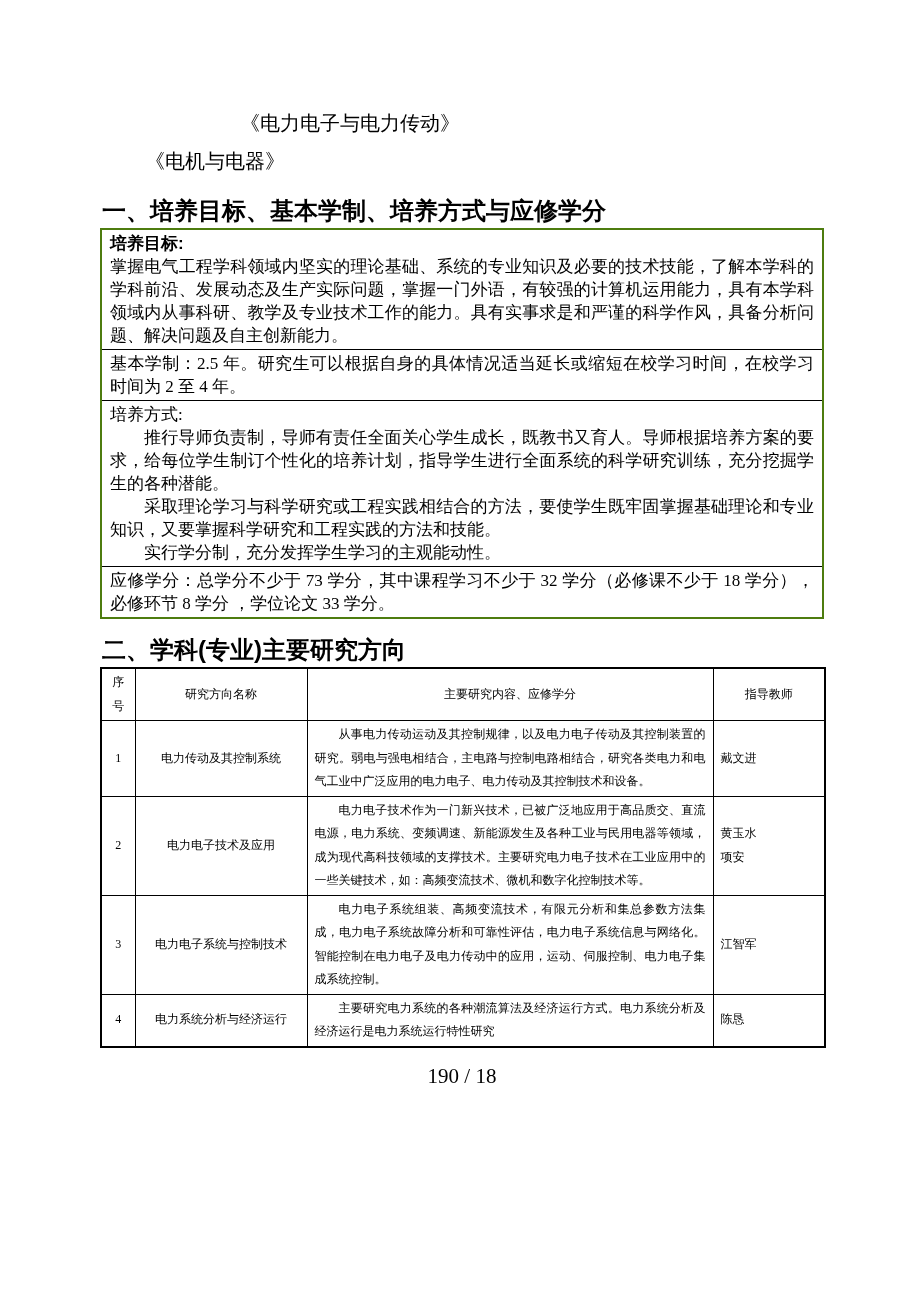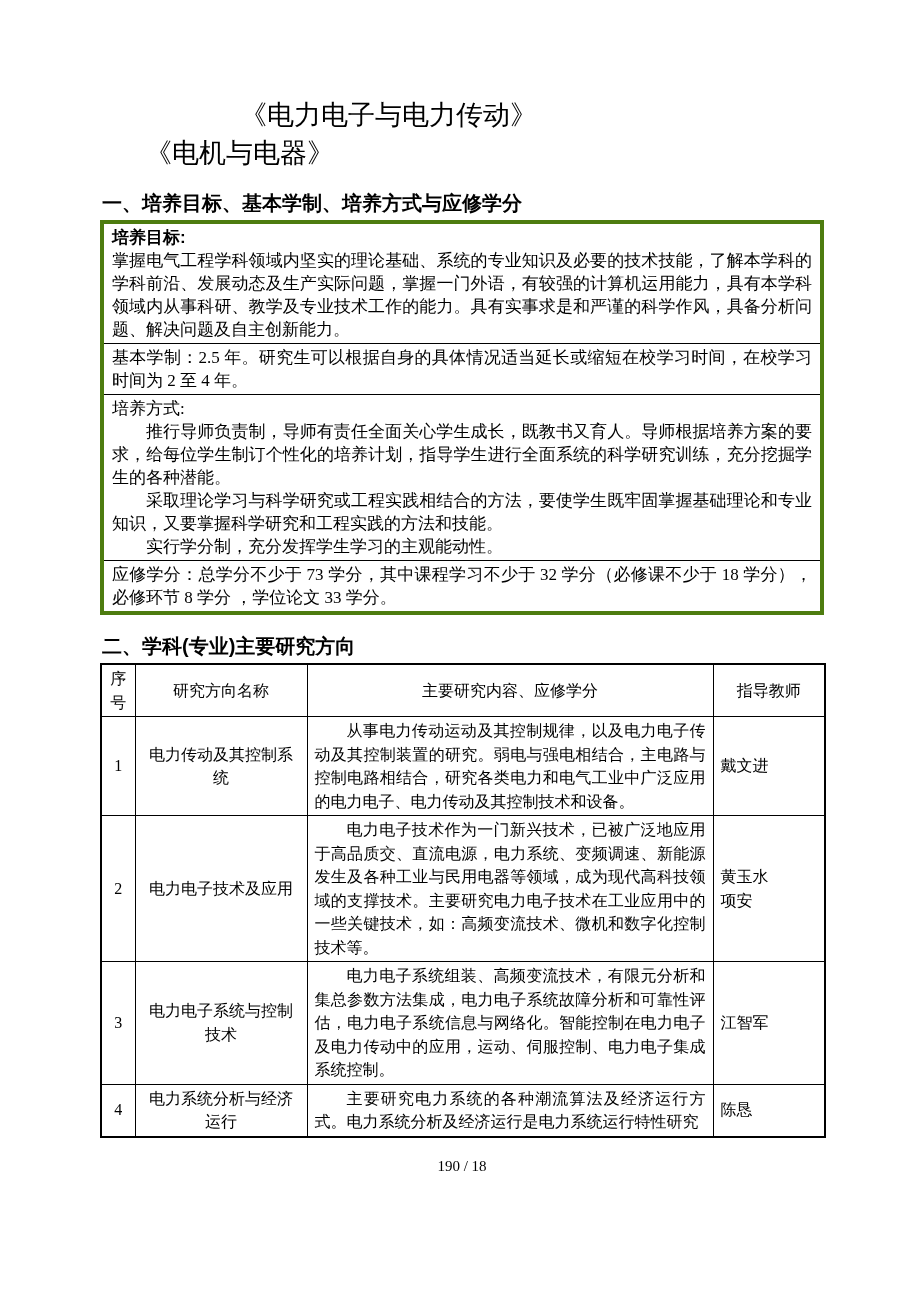--- a/index.html
+++ b/index.html
@@ -16,40 +16,41 @@
     font-family: "Liberation Serif", "DejaVu Serif", serif;
     overflow: hidden;
   }
   .content {
     width: 724px;
     margin-left: 100px;
   }
   
   .title-block {
     padding-top: 96px;
-    font-size: 27px;
+    font-size: 20px;
     line-height: 38px;
     white-space: nowrap;
+    margin-top: 8px;
   }
   .title-line-1 { padding-left: 140px; }
   .title-line-2 { padding-left: 87px; }
   .title-line-3 { padding-left: 45px; }
   
   .section-heading {
     font-family: "Liberation Sans", "DejaVu Sans", sans-serif;
     font-weight: bold;
-    font-size: 20px;
+    font-size: 24px;
     line-height: 26px;
     margin: 18px 0 4px 2px;
   }
   
   table.info-table {
     width: 724px;
     border-collapse: collapse;
-    border: 4px solid #4d7c0f;
+    border: 2px solid #4d7c0f;
     font-size: 17px;
     line-height: 23px;
     table-layout: fixed;
   }
   table.info-table td {
     border: 1px solid #000;
     padding: 2px 8px;
     vertical-align: top;
     text-align: justify;
   }
@@ -60,21 +61,21 @@
   table.info-table p {
     margin: 0;
     text-indent: 2em;
     text-align: justify;
   }
   
   table.research-table {
     width: 724px;
     border-collapse: collapse;
     border: 2px solid #000;
-    font-size: 16px;
+    font-size: 12px;
     line-height: 23.5px;
     table-layout: fixed;
     margin-top: 2px;
   }
   table.research-table th,
   table.research-table td {
     border: 1px solid #000;
     padding: 2px 7px;
     font-weight: normal;
   }
@@ -100,21 +101,21 @@
   }
   td.cell-teacher {
     text-align: left;
     vertical-align: middle;
     white-space: pre-line;
   }
   
   .footer {
     margin-top: 16px;
     text-align: center;
-    font-size: 15px;
+    font-size: 21px;
     line-height: 24px;
   }
 </style>
 </head>
 <body>
 
 <div class="page">
   <div class="content">
 
     <div class="title-block">

